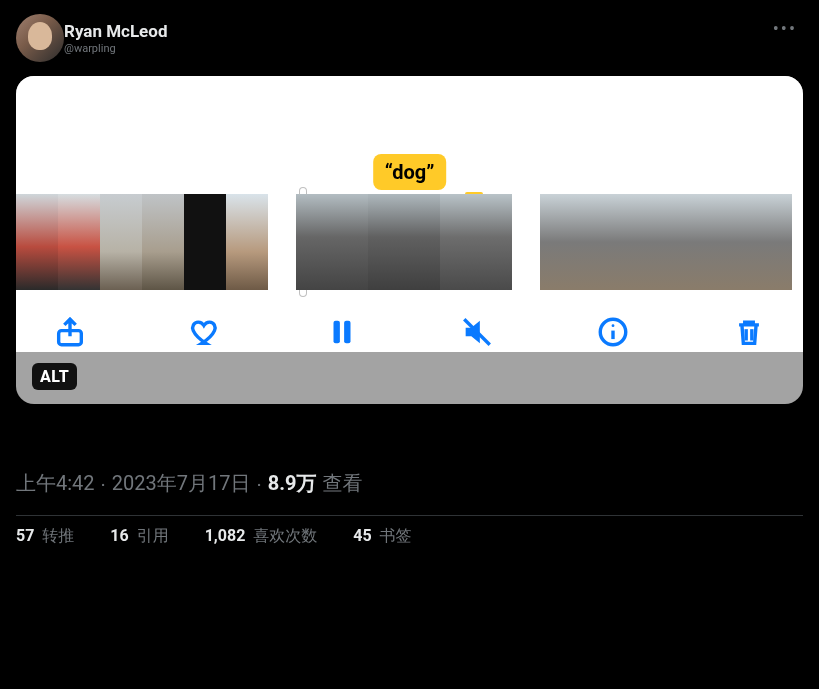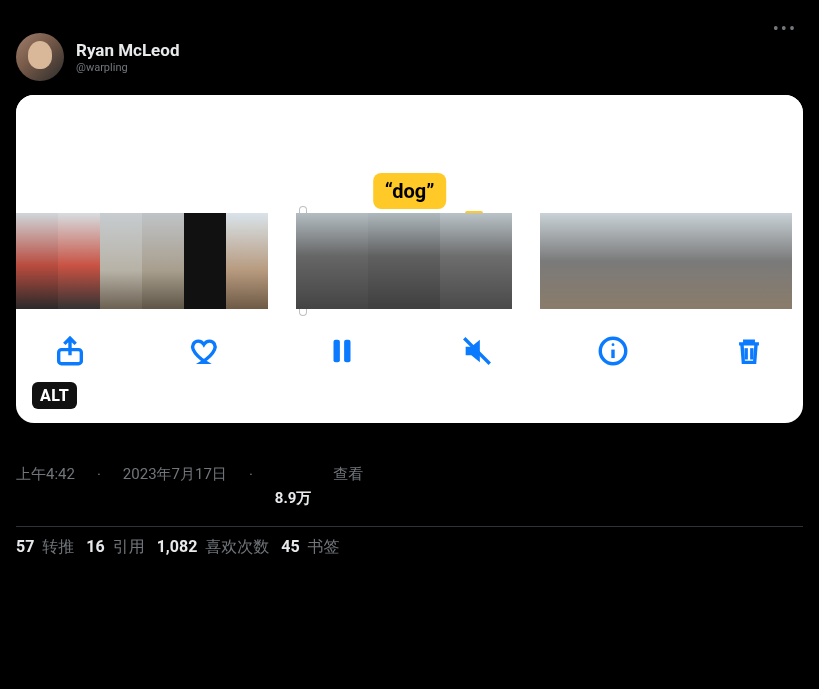--- a/index.html
+++ b/index.html
@@ -14,23 +14,21 @@
   .tweet {
     padding: 14px 16px 0 16px;
   }
   .header {
     display: flex;
     align-items: flex-start;
     justify-content: space-between;
   }
   .user-block {
     display: flex;
-    gap: 12px;
     align-items: center;
-    margin-top: 19px;
   }
   .avatar {
     width: 48px;
     height: 48px;
     border-radius: 50%;
     background: linear-gradient(135deg, #a08070 0%, #7a5c4a 40%, #2c2c2c 100%);
     position: relative;
     overflow: hidden;
   }
   .avatar::after{
@@ -62,21 +60,21 @@
   .translate-link {
     margin-top: 8px;
     font-size: 16px;
     color:#1d9bf0;
   }
   
   .media-card {
     margin-top: 14px;
     width: 100%;
     border-radius: 18px;
-    background:#ffffff;
+    background:#a3a3a3;
     overflow:hidden;
     position:relative;
     height: 328px;
   }
   .media-white-top {
     height: 118px;
     background:#fff;
     position:relative;
   }
   .dog-tag {
@@ -155,34 +153,34 @@
     color:#fff;
     font-weight:800;
     font-size:16px;
     padding:4px 8px;
     border-radius:6px;
     letter-spacing:0.5px;
   }
   
   .meta {
     margin-top:18px;
-    font-size:15px;
+    font-size:20px;
     color:#71767b;
     display:flex;
-    gap:22px;
-    align-items:center;
+    gap:6px;
+    align-items:flex-end;
   }
   .meta .bold { color:#e7e9ea; font-weight:700;margin-top:48px; }
   .divider {
     border-top:1px solid #2f3336;
     margin-top:18px;
   }
   .stats {
     display:flex;
-    gap:12px;
+    gap:36px;
     padding:10px 0 0 0;
     font-size:16px;
     color:#71767b;
   }
   .stats .num { color:#e7e9ea; font-weight:700; margin-right:4px; }
 </style>
 </head>
 <body>
 
 <div class="tweet">

